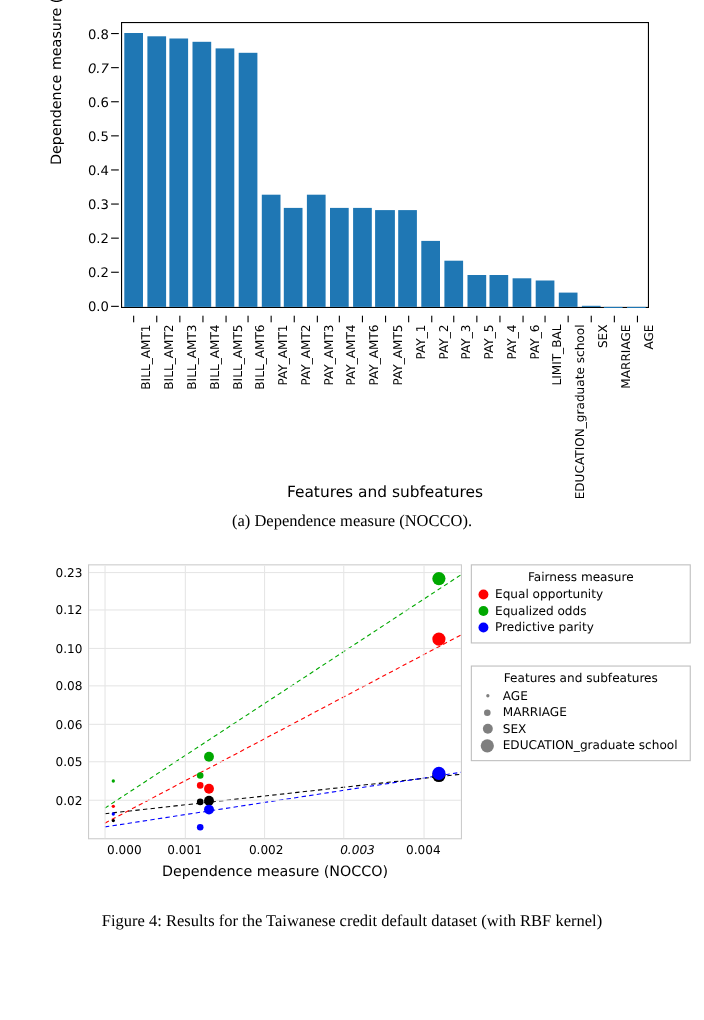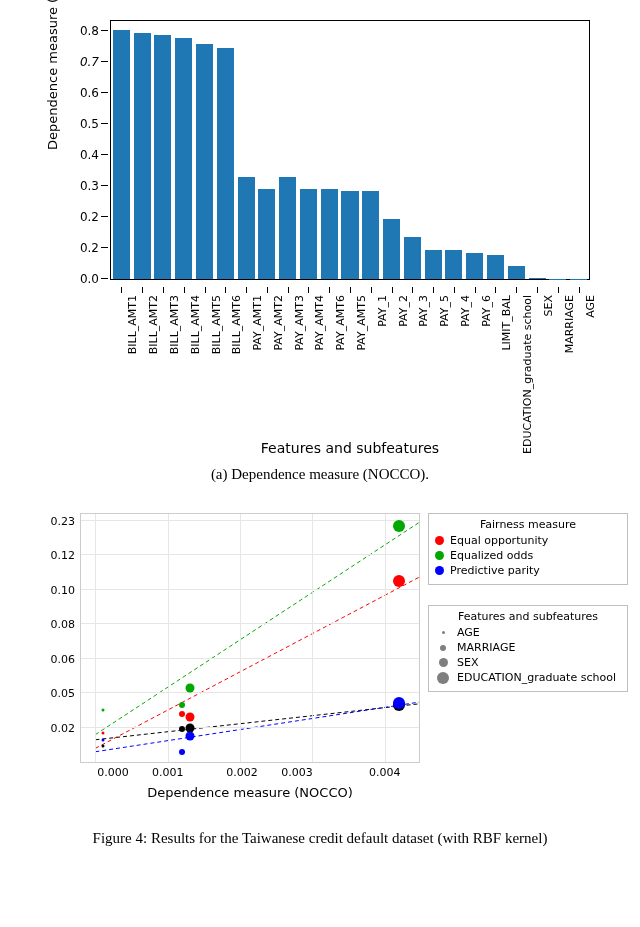--- a/index.html
+++ b/index.html
@@ -317,21 +317,21 @@
           <div class="sy-tick-label" style="bottom: 206.897px; transform: translateY(50%);">0.12</div>
           <div class="grid-h" style="bottom: 241.379px;"></div>
           <div class="sy-tick-label" style="bottom: 241.379px; transform: translateY(50%);">0.23</div>
           <div class="grid-v" style="left: 14.4681px;"></div>
           <div class="sx-tick-label" style="left: 32px;">0.000</div>
           <div class="grid-v" style="left: 86.8085px;"></div>
           <div class="sx-tick-label" style="left: 86.8085px;">0.001</div>
           <div class="grid-v" style="left: 159.149px;"></div>
           <div class="sx-tick-label" style="left: 161px;">0.002</div>
           <div class="grid-v" style="left: 231.489px;"></div>
-          <div class="sx-tick-label" style="left: 216px;">0.003</div>
+          <div class="sx-tick-label" style="left: 244px; font-style: italic;">0.003</div>
           <div class="grid-v" style="left: 303.83px;"></div>
           <div class="sx-tick-label" style="left: 303.83px;">0.004</div>
           <div class="pt" style="width: 3px; height: 3px; background: rgb(0, 0, 0); left: 21.7021px; bottom: 15.5172px;"></div>
           <div class="pt" style="width: 3px; height: 3px; background: rgb(255, 0, 0); left: 21.7021px; bottom: 29.3103px;"></div>
           <div class="pt" style="width: 3px; height: 3px; background: rgb(0, 0, 255); left: 21.7021px; bottom: 22.4138px;"></div>
           <div class="pt" style="width: 3px; height: 3px; background: rgb(0, 168, 0); left: 21.7021px; bottom: 51.7241px;"></div>
           <div class="pt" style="width: 6px; height: 6px; background: rgb(0, 0, 0); left: 101.277px; bottom: 32.7586px;"></div>
           <div class="pt" style="width: 6px; height: 6px; background: rgb(255, 0, 0); left: 101.277px; bottom: 48.2759px;"></div>
           <div class="pt" style="width: 6px; height: 6px; background: rgb(0, 0, 255); left: 101.277px; bottom: 10.3448px;"></div>
           <div class="pt" style="width: 6px; height: 6px; background: rgb(0, 168, 0); left: 101.277px; bottom: 56.8966px;"></div>

